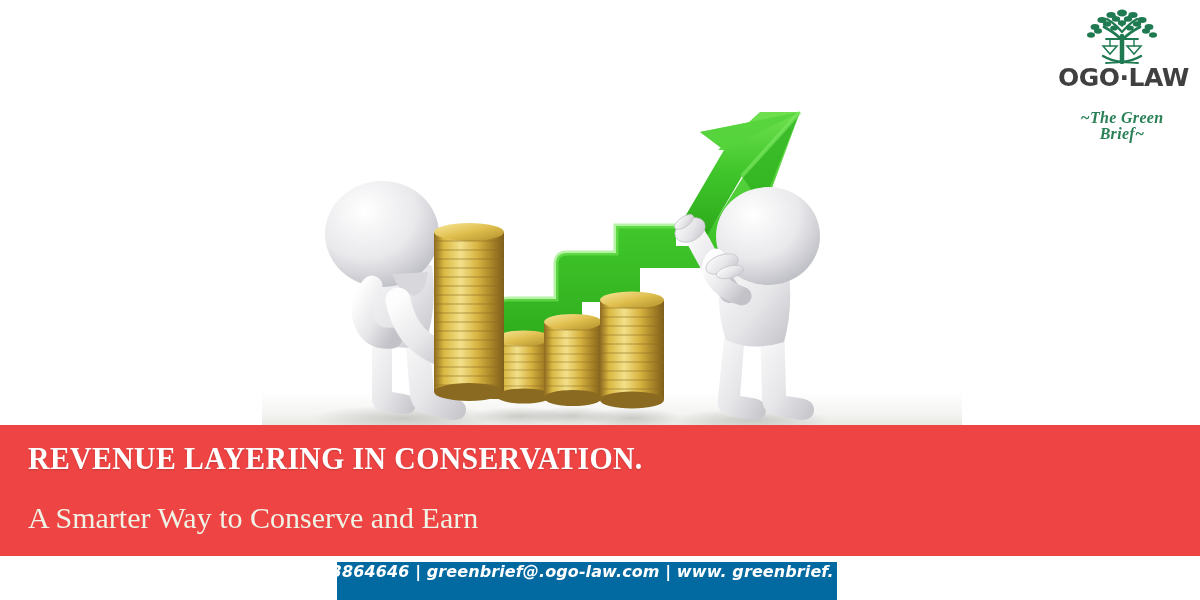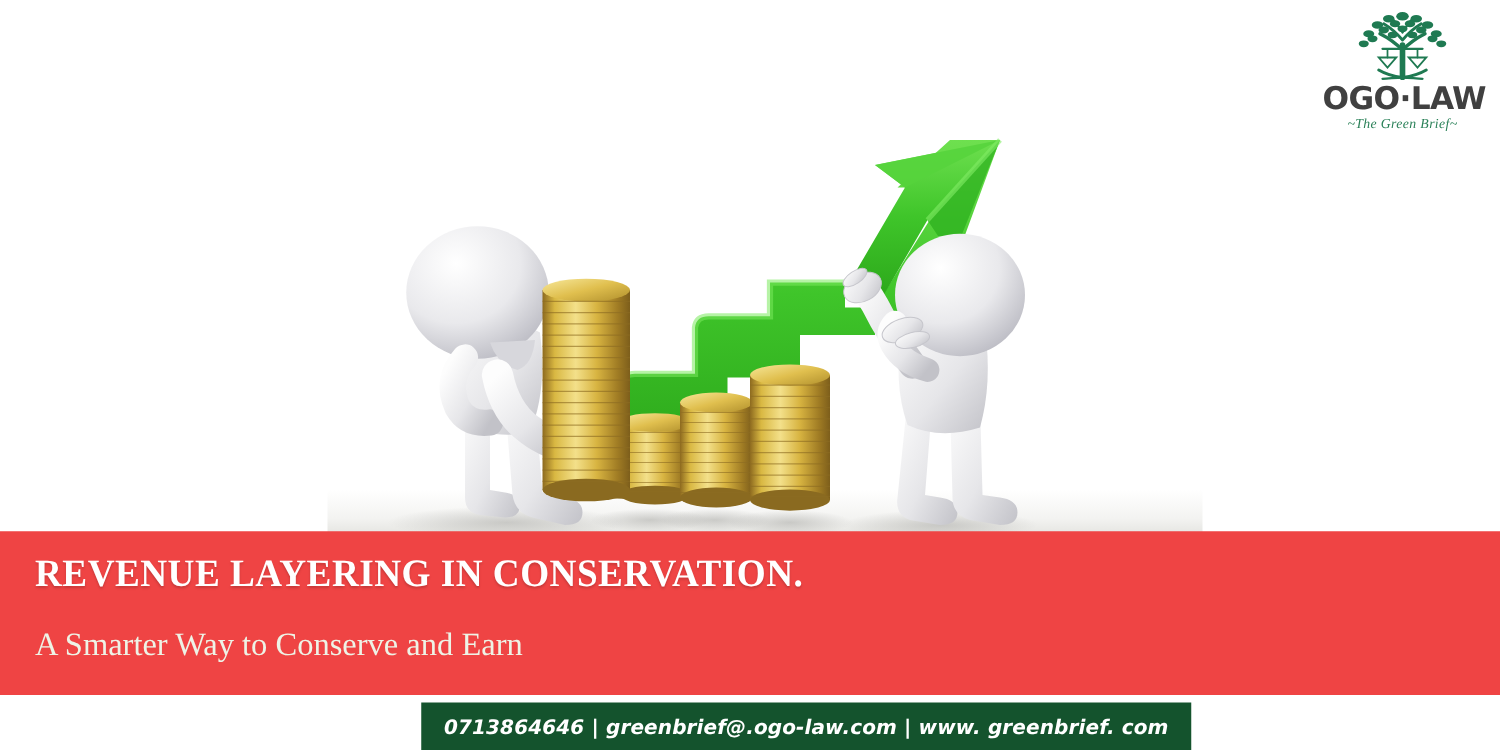--- a/index.html
+++ b/index.html
@@ -42,24 +42,25 @@
     font-weight: bold;
     font-size: 25px;
     letter-spacing: -0.5px;
     color: #404040;
     margin-top: -2px;
   }
   .logo-tagline {
     display: block;
     font-family: "Liberation Serif", serif;
     font-style: italic;
-    font-size: 11px;
+    font-size: 16px;
     color: #2a8158;
-    margin-top: 3px;
+    margin-top: 20px;
     letter-spacing: 0.3px;
+    font-weight: bold;
   }
 
   
   #caption-banner {
     position: absolute;
     left: 0;
     top: 425px;
     width: 1200px;
     height: 131px;
     background: #ef4444;
@@ -79,35 +80,35 @@
     white-space: nowrap;
     text-shadow: 0 1px 2px rgba(0,0,0,0.18);
   }
   #headline-subtitle {
     position: absolute;
     left: 28px;
     top: 76px;
     margin: 0;
     font-family: "Liberation Serif", serif;
     font-weight: normal;
-    font-size: 26px;
+    font-size: 30px;
     color: #eef3e6;
     white-space: nowrap;
   }
 
   
   #contact-strip {
     position: absolute;
     left: 337px;
     top: 562px;
-    width: 616px;
+    width: 500px;
     height: 38px;
-    background: #14532d;
+    background: #0369a1;
     display: flex;
-    align-items: center;
+    align-items: flex-start;
     justify-content: center;
   }
   #contact-text {
     font-family: "DejaVu Sans", sans-serif;
     font-weight: bold;
     font-style: italic;
     font-size: 16px;
     color: #ffffff;
     white-space: nowrap;
     letter-spacing: 0.1px;

